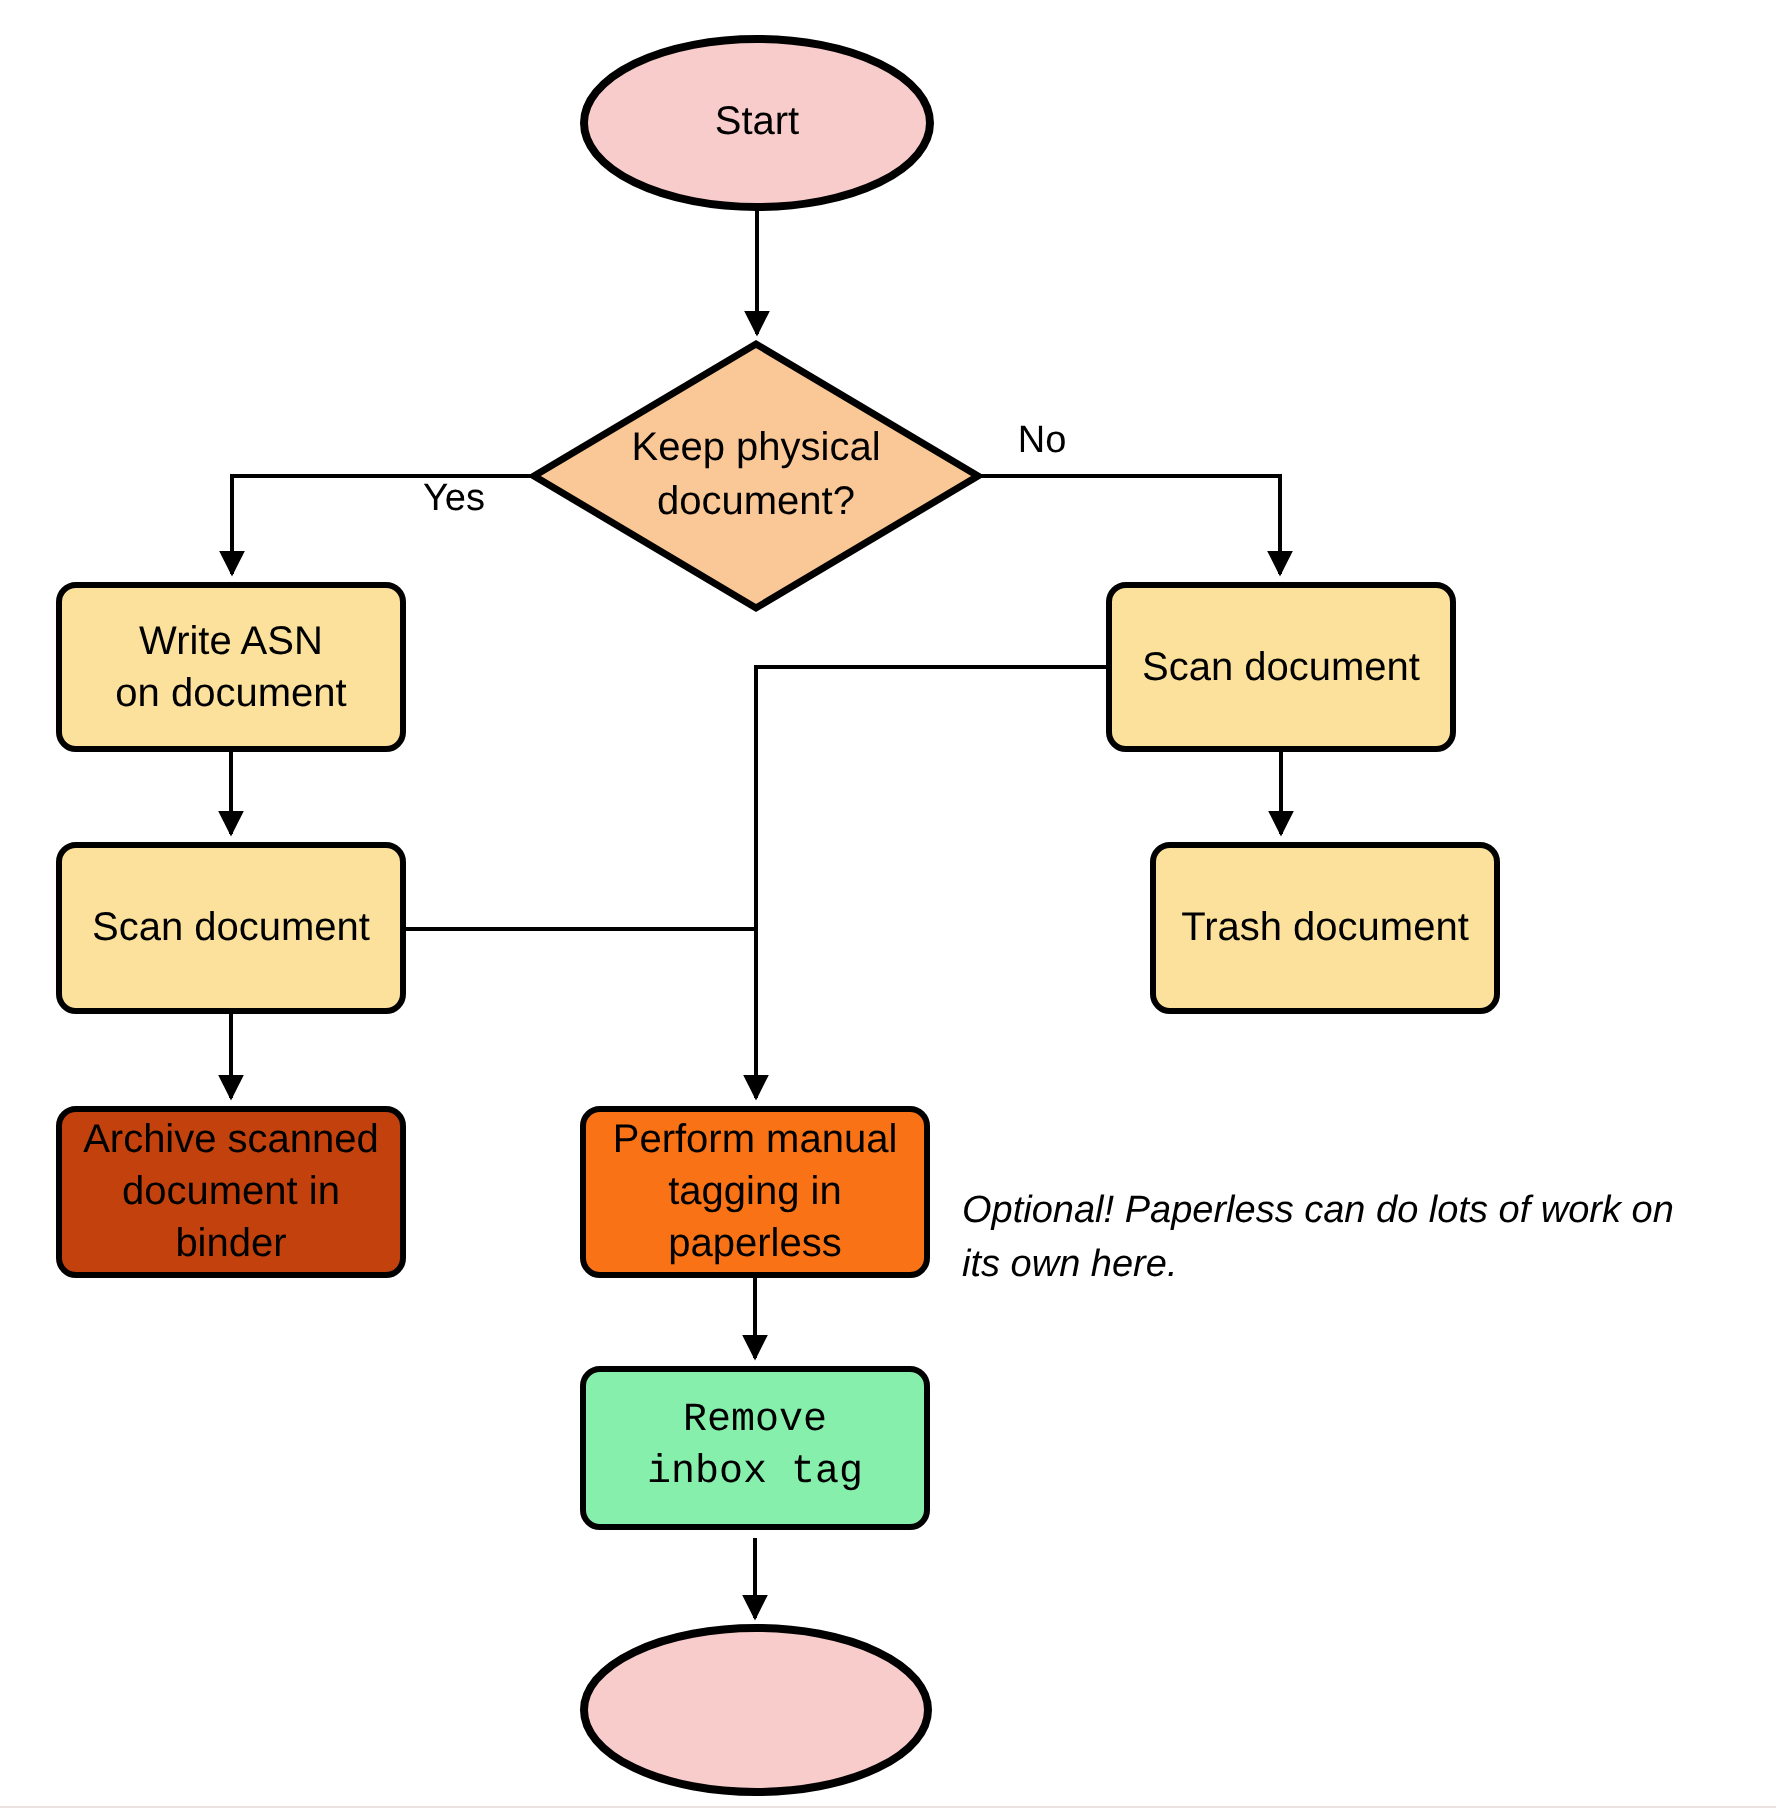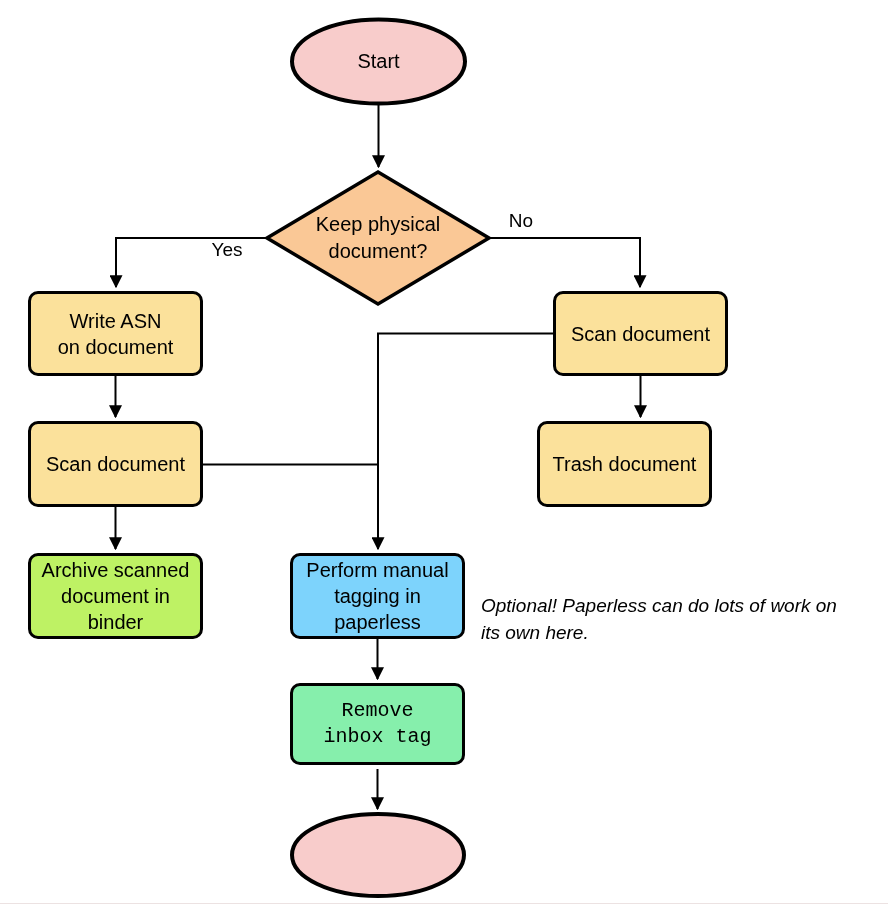--- a/index.html
+++ b/index.html
@@ -103,29 +103,29 @@
 
 
   <div class="edge-label" style="left:195px; top:210px;margin-top:29px;">Yes</div>
   <div class="edge-label" style="left:489px; top:210px;">No</div>
 
   <div class="process-box" style="left: 28px; top: 291px; height: 85px; background-color: rgb(251, 225, 155); text-align: center;">Write ASN
 on document</div>
 
   <div class="process-box" style="left: 28px; top: 421px; height: 86px; background-color: rgb(251, 225, 155);">Scan document</div>
 
-  <div class="process-box" style="left: 28px; top: 553px; height: 86px; background-color: #bef264;">Archive scanned
+  <div class="process-box" style="left: 28px; top: 553px; height: 86px; background-color: #c2410c;">Archive scanned
 document in
 binder</div>
 
   <div class="process-box" style="left: 553px; top: 291px; height: 85px; background-color: rgb(251, 225, 155);">Scan document</div>
 
-  <div class="process-box" style="left: 537px; top: 421px; height: 86px; background-color: rgb(251, 225, 155);">Trash document</div>
+  <div class="process-box" style="left: 575px; top: 421px; height: 86px; background-color: rgb(251, 225, 155);">Trash document</div>
 
-  <div class="process-box" style="left: 290px; top: 553px; height: 86px; background-color: #7dd3fc;">Perform manual
+  <div class="process-box" style="left: 290px; top: 553px; height: 86px; background-color: #f97316;">Perform manual
 tagging in
 paperless</div>
 
   <div class="process-box" style="left: 290px; top: 683px; height: 82px; background-color: #86efac; font-family: Liberation Mono, monospace;">Remove
 inbox tag</div>
 
   <div class="annotation">Optional! Paperless can do lots of work on
 its own here.</div>
 
   <div class="bottom-divider"></div>

